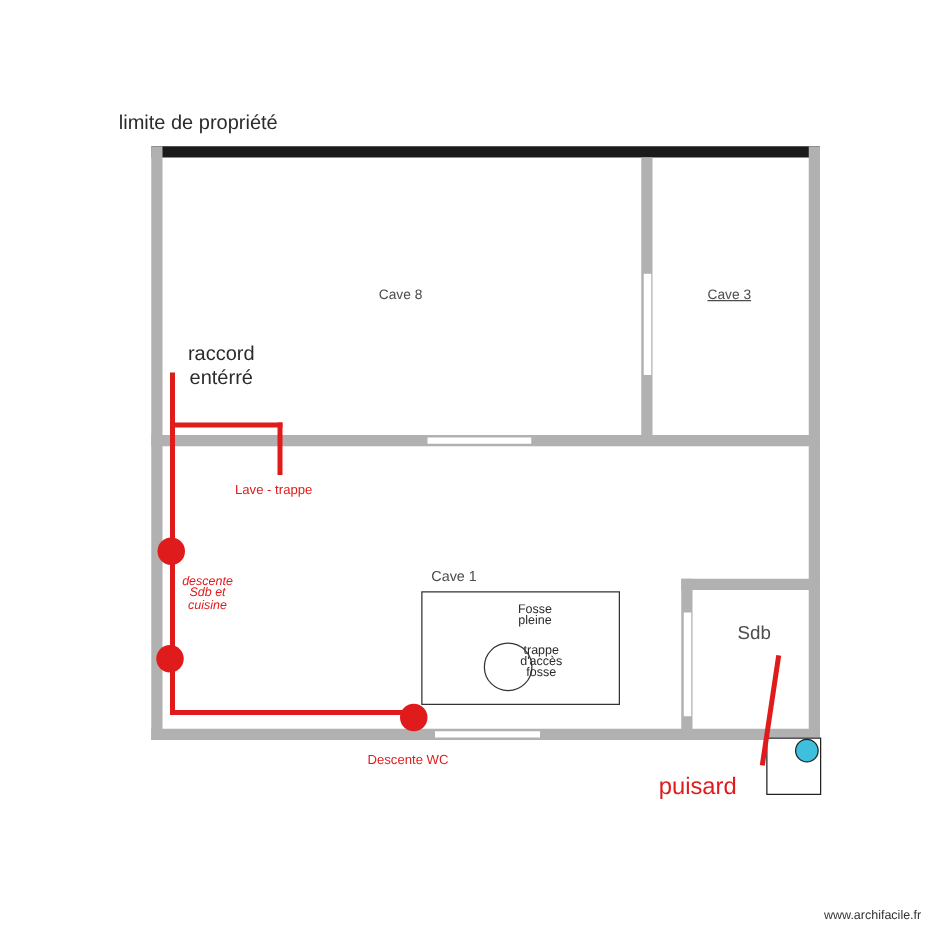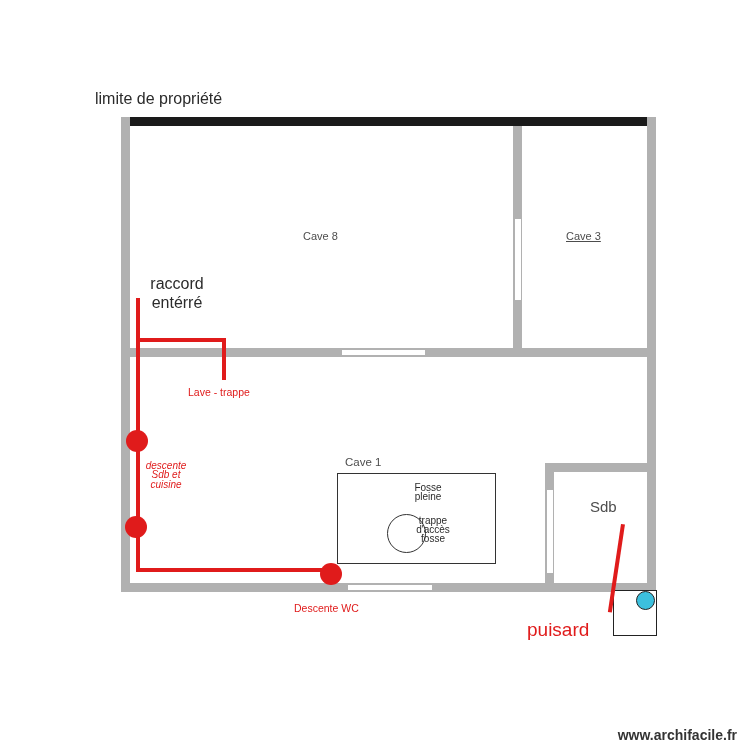--- a/index.html
+++ b/index.html
@@ -16,21 +16,21 @@
   .opening{position:absolute;background:#ffffff;}
   .pipe{position:absolute;background:var(--pipe-red,#e01b1b);}
   .dot{position:absolute;width:22px;height:22px;border-radius:50%;background:var(--pipe-red,#e01b1b);}
   .room-label{position:absolute;color:var(--room-text,#4d4d4d);font-size:11px;white-space:nowrap;}
   .ann-dark{position:absolute;color:var(--dark-text,#2b2b2b);white-space:pre-line;text-align:center;}
   .ann-red{position:absolute;color:var(--pipe-red,#e01b1b);white-space:pre-line;text-align:center;}
   .fosse-rect{position:absolute;left:337px;top:473px;width:157px;height:89px;border:1px solid #333;background:#fff;}
   .fosse-circle{position:absolute;left:387px;top:514px;width:37px;height:37px;border:1.5px solid #333;border-radius:50%;background:#fff;}
   .puisard-box{position:absolute;left:613px;top:590px;width:42px;height:44px;border:1.5px solid #222;background:#fff;}
   .puisard-drain{position:absolute;left:636px;top:591px;width:17px;height:17px;border:1.5px solid #222;border-radius:50%;background:var(--puisard-cyan,#3cc0de);}
-  .watermark{position:absolute;right:13px;top:727px;font-size:14px;color:var(--watermark-text,#333);font-weight:bold;}
+  .watermark{position:absolute;right:13px;top:727px;font-size:10px;color:var(--watermark-text,#333);}
 </style>
 </head>
 <body>
 
 <div class="plan">
 
   <div class="wall boundary" style="left:121px;top:117px;width:535px;height:9px;"></div>
   <div class="bevel left" style="left:121px;top:117px;"></div>
   <div class="bevel right" style="left:647px;top:117px;"></div>
   <div class="wall" style="left:121px;top:117px;width:9px;height:475px;"></div>

